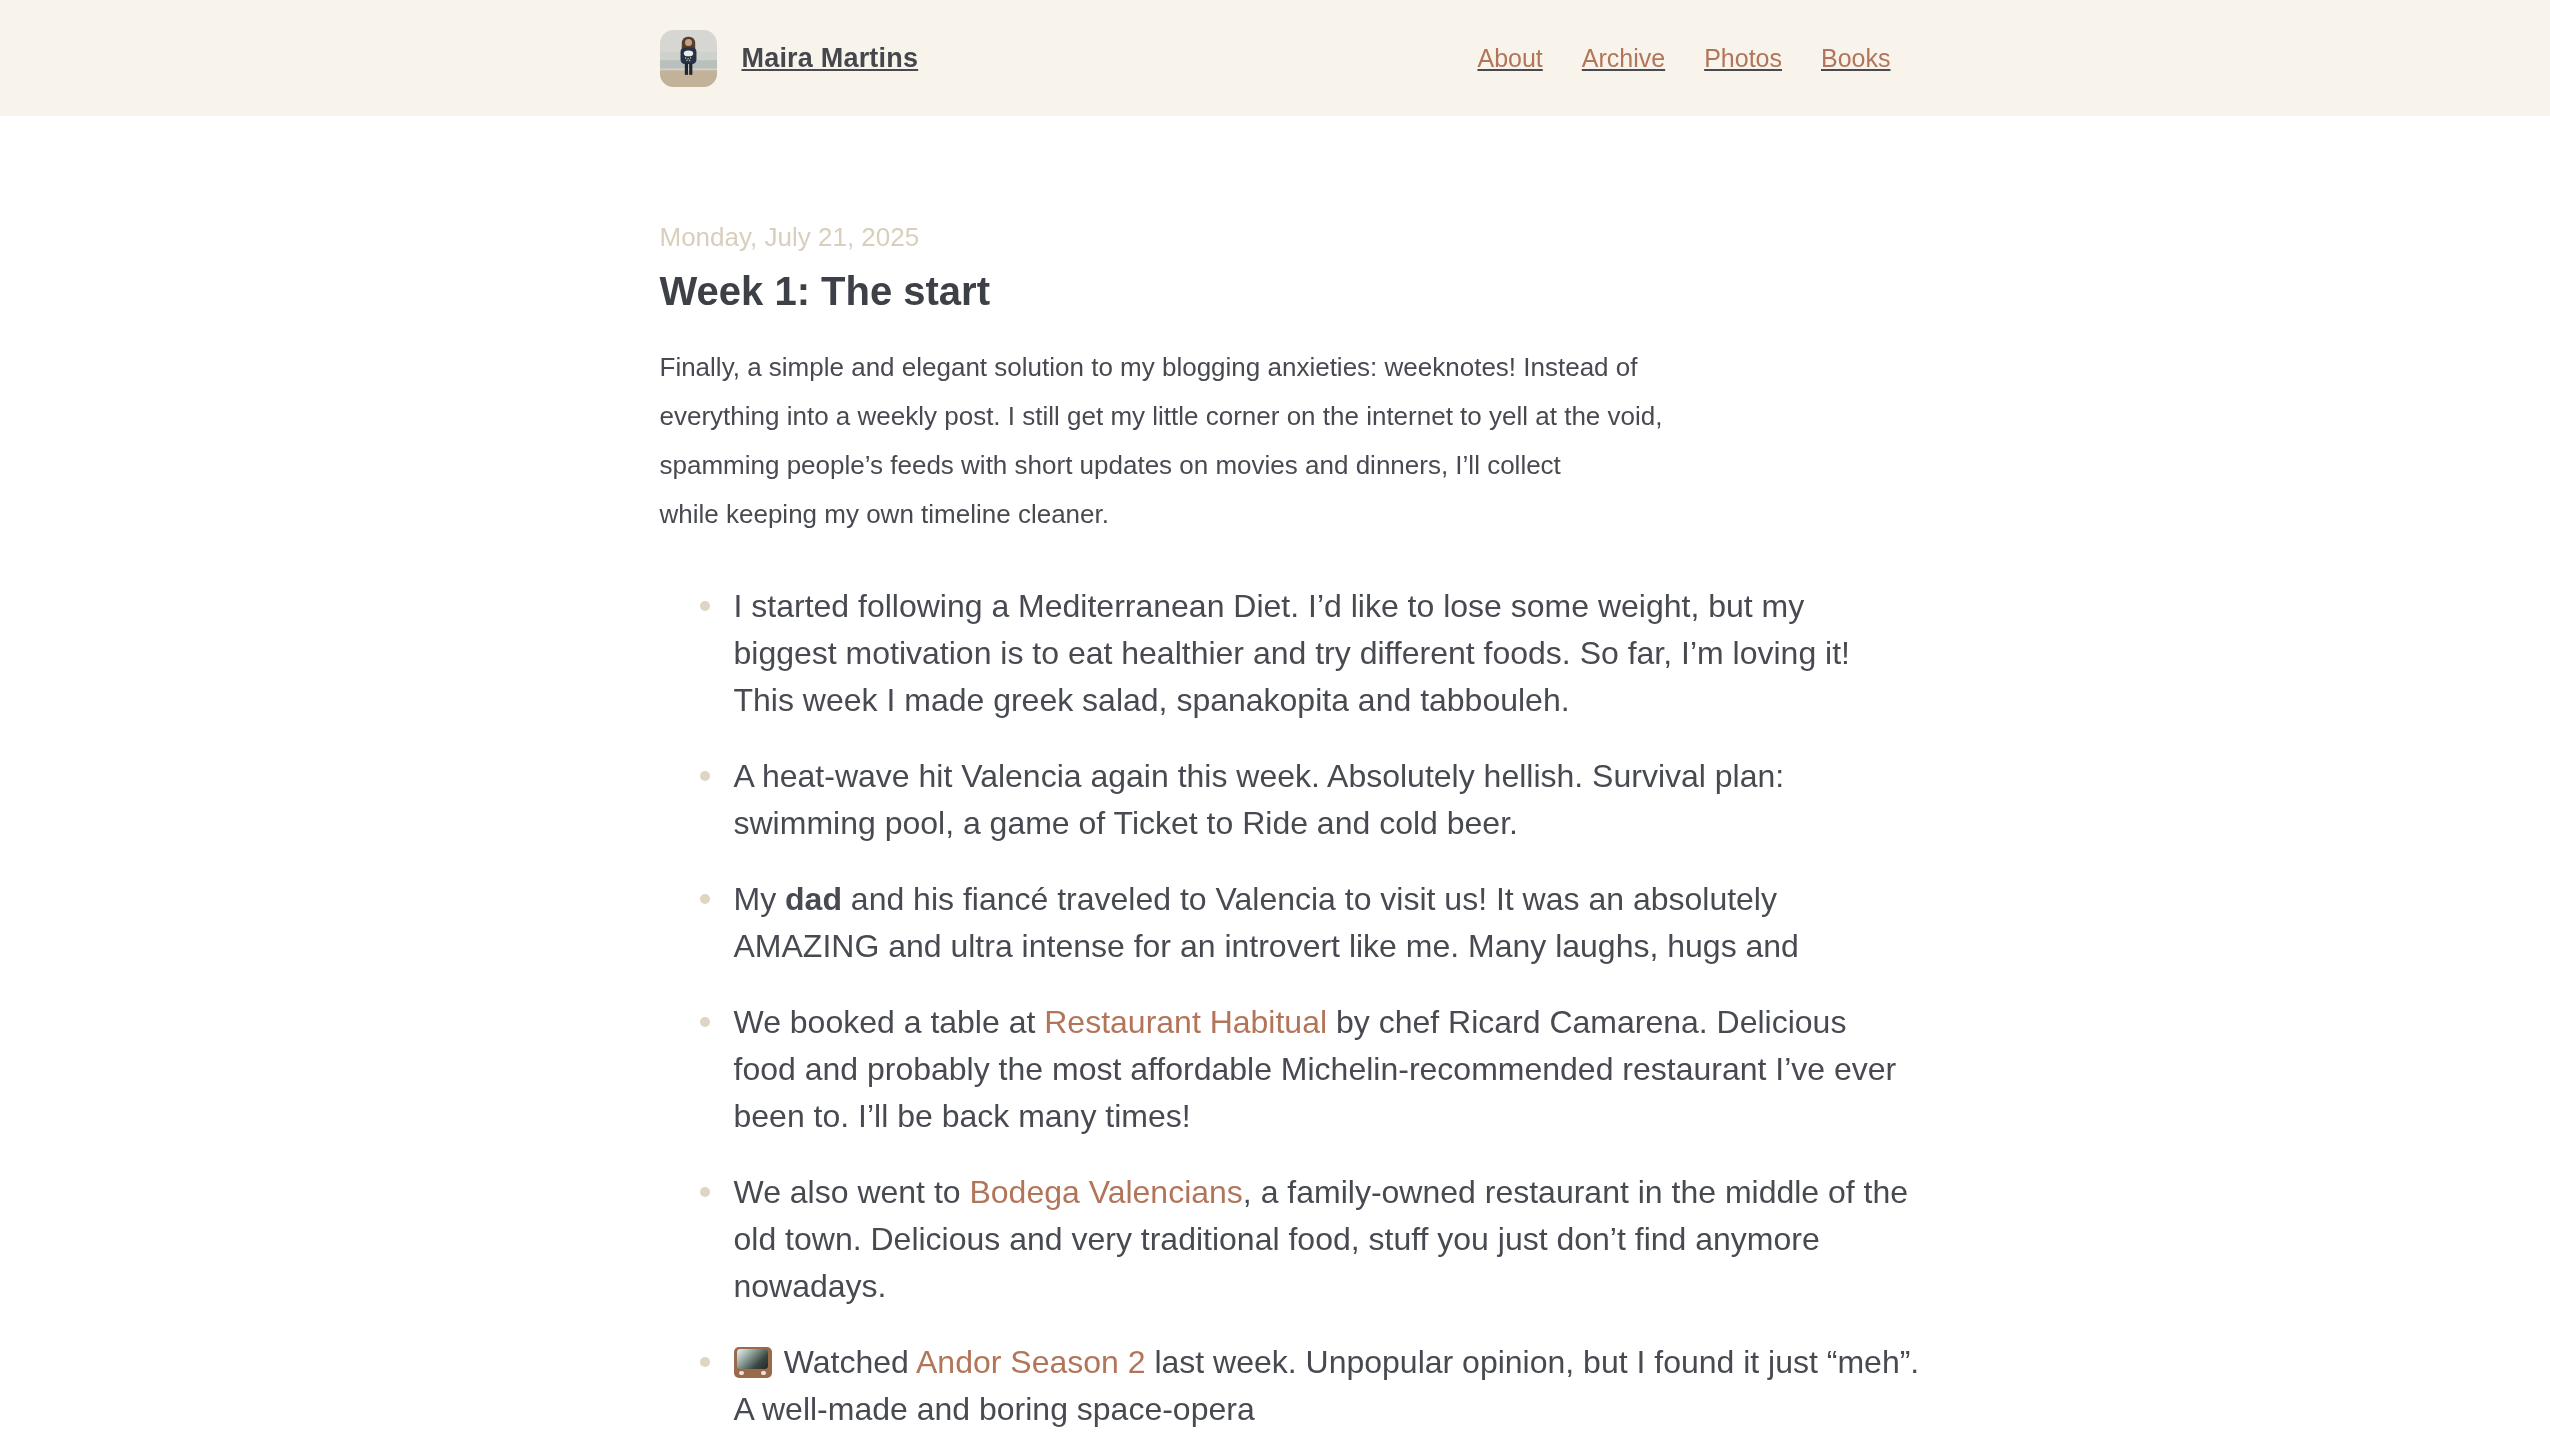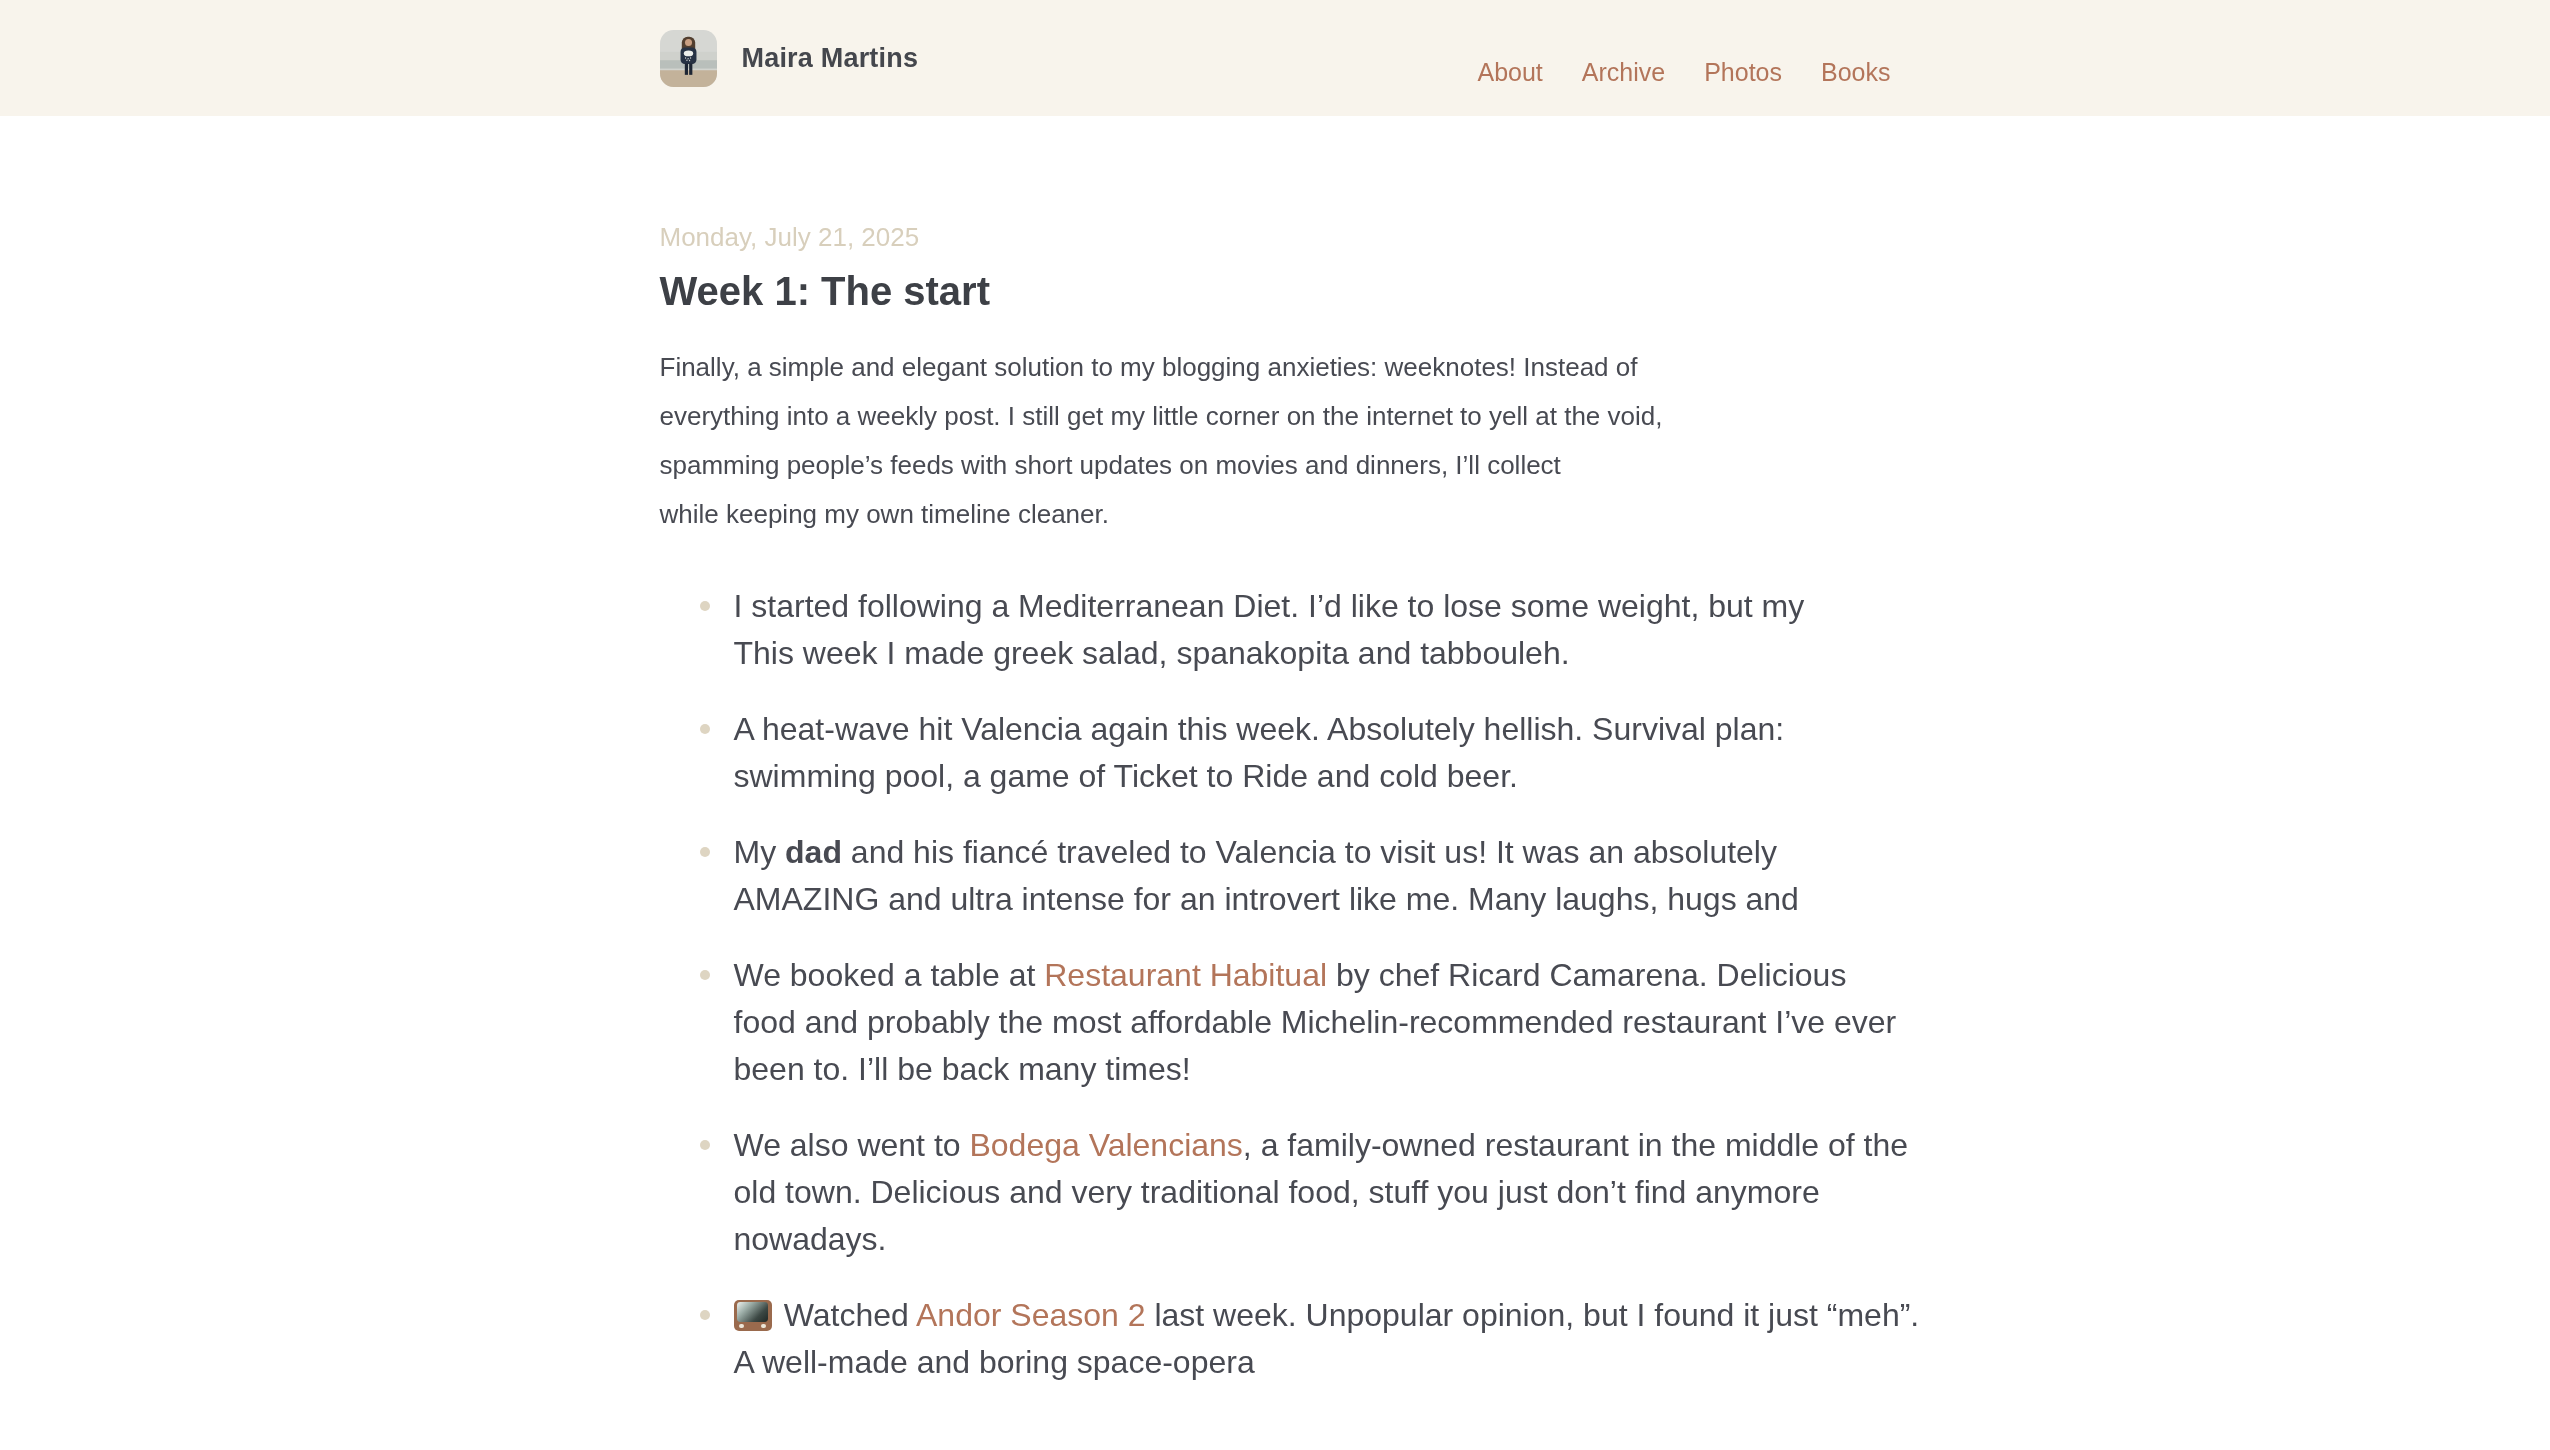--- a/index.html
+++ b/index.html
@@ -18,21 +18,21 @@
     background:var(--page-bg);
     font-family:"Liberation Sans","DejaVu Sans",sans-serif;
     color:var(--text);
   }
   .container{width:1231px;margin:0 auto;}
   
   .site-header{
     height:116px;background:var(--header-bg);
     display:flex;align-items:center;
   }
-  .header-inner{display:flex;align-items:flex-end;justify-content:space-between;}
+  .header-inner{display:flex;align-items:center;justify-content:space-between;text-decoration:underline;}
   .brand{display:flex;align-items:center;gap:25px;text-decoration:none;color:inherit;}
   .avatar{
     width:57px;height:57px;border-radius:13.5px;overflow:hidden;
     display:block;flex:0 0 auto;
   }
   .avatar svg{display:block;width:57px;height:57px;}
   .site-name{font-size:27px;font-weight:bold;color:#45474d;letter-spacing:0.2px;}
   .nav{display:flex;gap:39px;}
   .nav a{
     font-size:25px;color:var(--link);text-decoration:none;
@@ -120,20 +120,21 @@
     <h1 class="post-title">Week 1: The start</h1>
     <p class="post-intro">
         <span class="line">Finally, a simple and elegant solution to my blogging anxieties: weeknotes! Instead of</span>
         <span class="line">everything into a weekly post. I still get my little corner on the internet to yell at the void,</span>
         <span class="line">spamming people’s feeds with short updates on movies and dinners, I’ll collect</span>
         <span class="line">while keeping my own timeline cleaner.</span>
       </p>
     <ul class="post-list">
       <li>
           <span class="line">I started following a Mediterranean Diet. I’d like to lose some weight, but my</span>
+          <span class="line">biggest motivation is to eat healthier and try different foods. So far, I’m loving it!</span>
           <span class="line">This week I made greek salad, spanakopita and tabbouleh.</span>
         </li>
       <li>
           <span class="line">A heat-wave hit Valencia again this week. Absolutely hellish. Survival plan:</span>
           <span class="line">swimming pool, a game of Ticket to Ride and cold beer.</span>
         </li>
       <li>
           <span class="line">My <strong>dad</strong> and his fiancé traveled to Valencia to visit us! It was an absolutely</span>
           <span class="line">AMAZING and ultra intense for an introvert like me. Many laughs, hugs and</span>
         </li>

